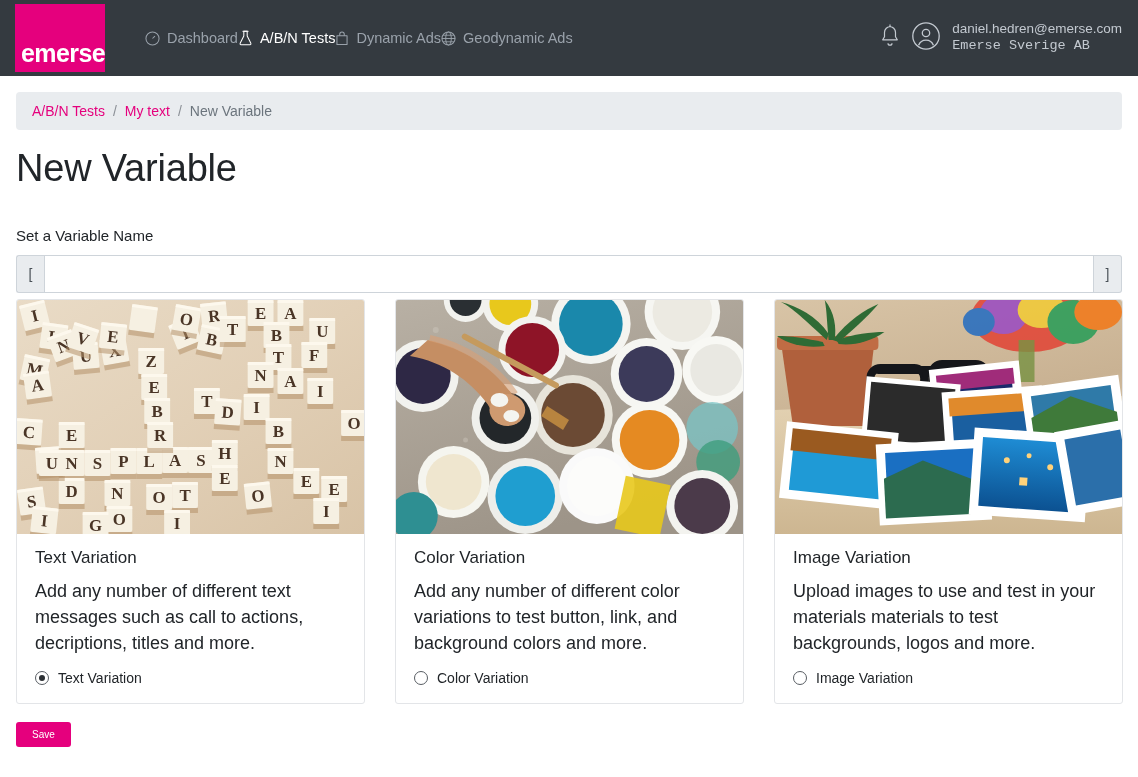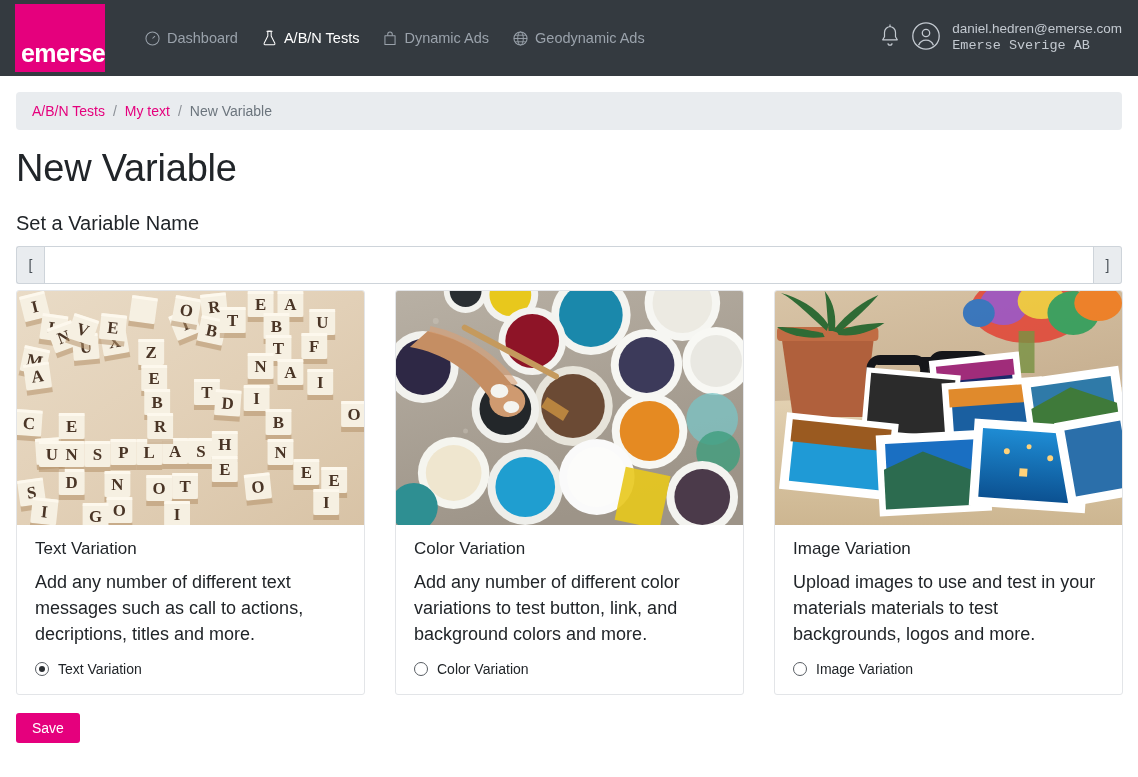--- a/index.html
+++ b/index.html
@@ -35,21 +35,20 @@
     font-size: 25px;
     font-weight: bold;
     letter-spacing: -0.6px;
     line-height: 1;
     font-family: "Liberation Sans", sans-serif;
   }
   .nav {
     display: flex;
     align-items: center;
     margin-left: 40px;
-    gap: 24px;
   }
   .nav-item {
     display: flex;
     align-items: center;
     gap: 7px;
     color: #9aa2ab;
     font-size: 14.5px;
     cursor: pointer;
     white-space: nowrap;
   }
@@ -96,23 +95,23 @@
   
   .content { padding: 0 16px; }
   .page-title {
     font-size: 38px;
     font-weight: normal;
     color: #212529;
     margin: 17px 0 0 0;
     letter-spacing: -0.2px;
   }
   .section-label {
-    font-size: 20px;
+    font-size: 15px;
     color: #212529;
-    margin: 22px 0 11px 0;
+    margin: 37px 0 11px 0;
     font-weight: normal;
   }
 
   
   .input-group {
     display: flex;
     height: 38px;
     width: 100%;
   }
   .ig-addon {
@@ -198,21 +197,21 @@
   }
   .radio-label { font-size: 14px; color: #212529; }
 
   
   .save-btn {
     margin: 18px 0 0 16px;
     background: #e5007d;
     color: #ffffff;
     border: none;
     border-radius: 3px;
-    font-size: 14px;
+    font-size: 10px;
     padding: 7px 16px;
     cursor: pointer;
     font-family: "Liberation Sans", sans-serif;
   }
   .card-img svg { display: block; width: 100%; height: 100%; }
 </style>
 </head>
 <body>
 
 

